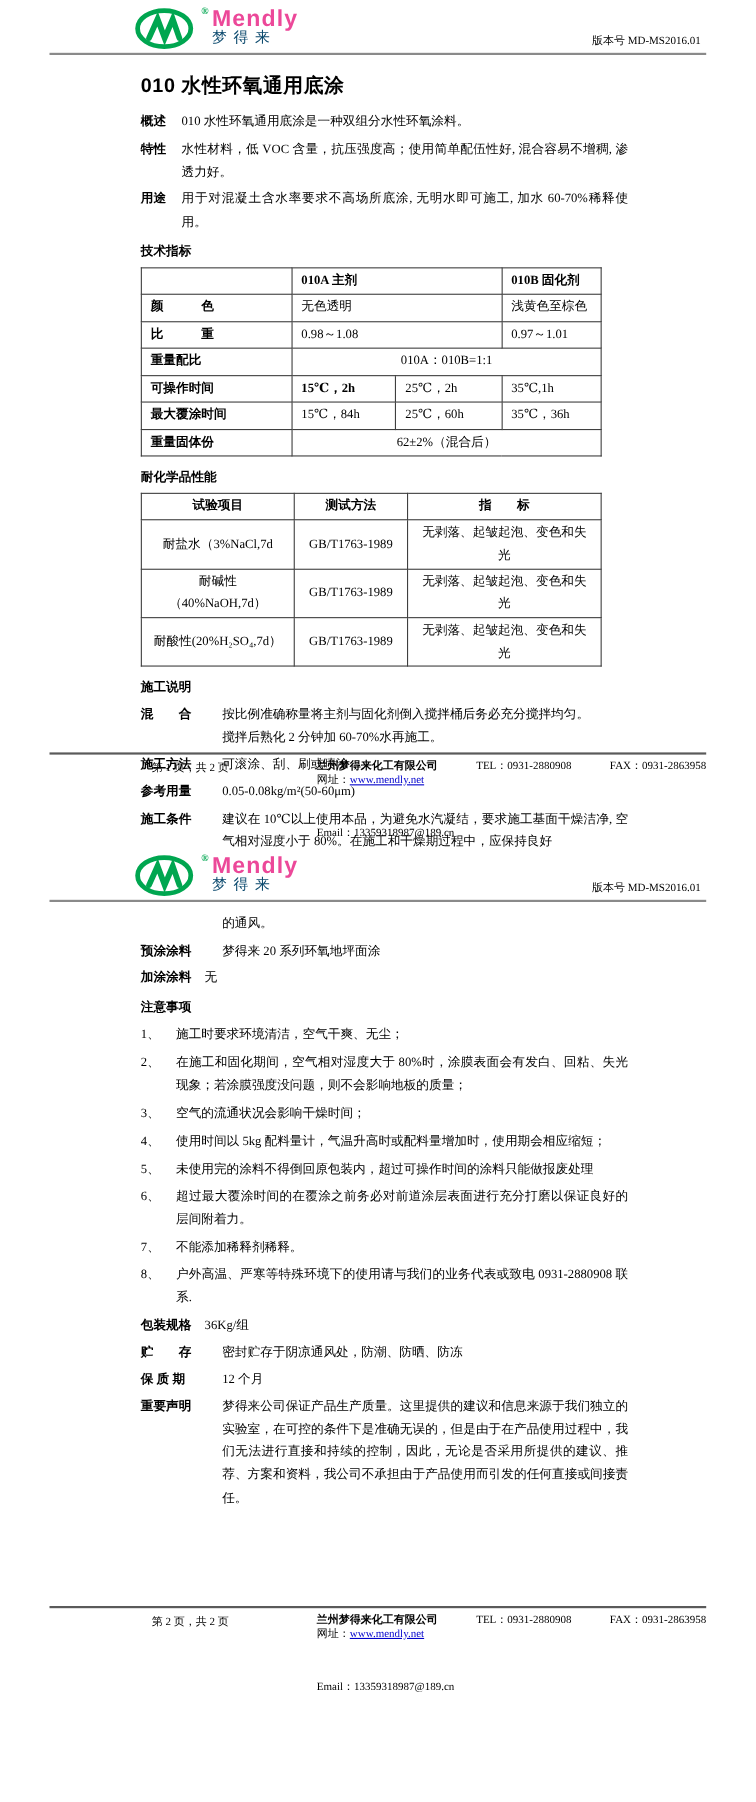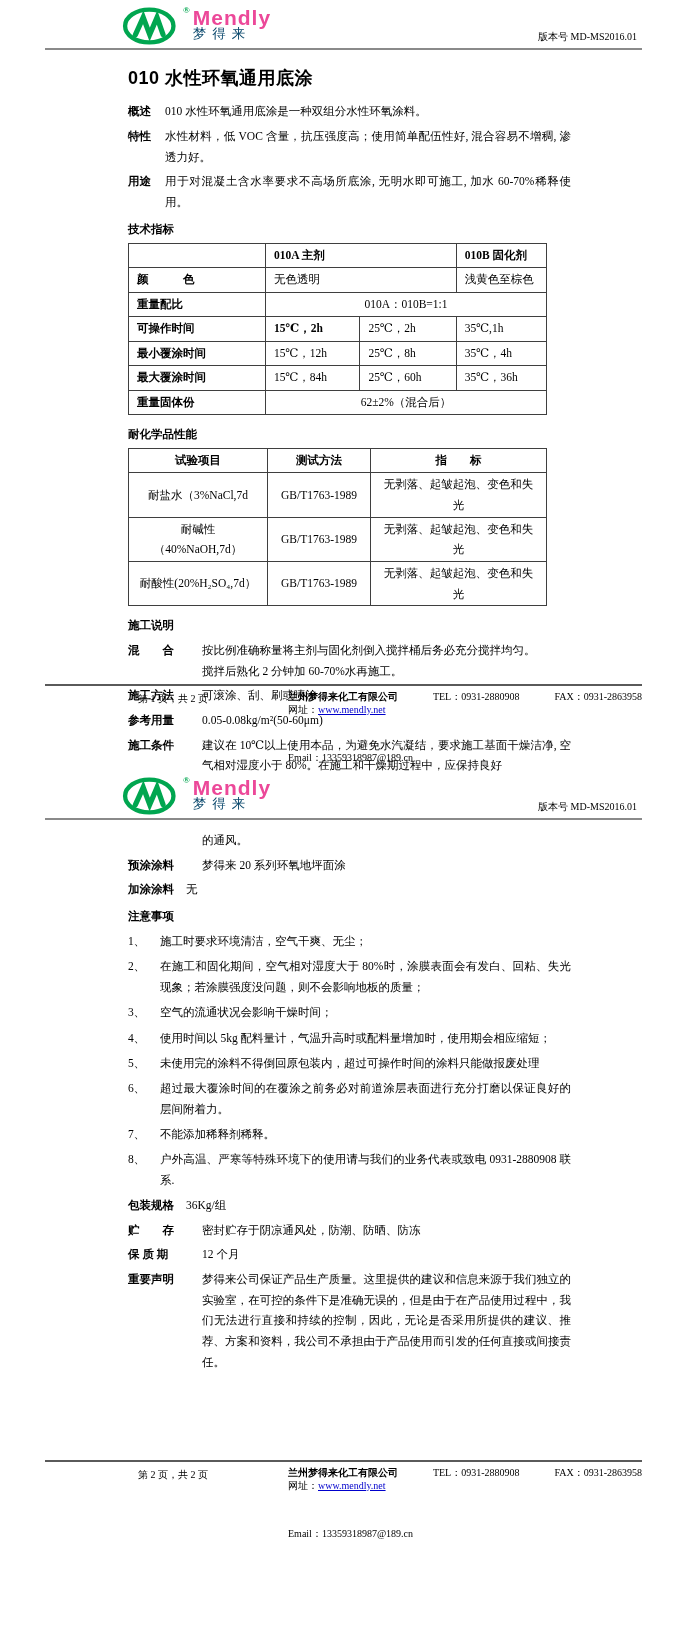--- a/index.html
+++ b/index.html
@@ -113,34 +113,33 @@
         <td class="col0"></td>
         <td class="b" colspan="2">010A 主剂</td>
         <td class="b col3">010B 固化剂</td>
       </tr>
       <tr>
         <td class="b col0">颜　　　色</td>
         <td colspan="2">无色透明</td>
         <td>浅黄色至棕色</td>
       </tr>
       <tr>
+        <td class="b col0">比　　　重</td>
+        <td colspan="2">0.98～1.08</td>
+        <td>0.97～1.01</td>
+      </tr>
+      <tr>
         <td class="b col0">重量配比</td>
         <td class="c" colspan="3">010A：010B=1:1</td>
       </tr>
       <tr>
         <td class="b col0">可操作时间</td>
         <td class="col1">15℃，2h</td>
         <td class="col2">25℃，2h</td>
         <td class="col3">35℃,1h</td>
-      </tr>
-      <tr>
-        <td class="b col0">最小覆涂时间</td>
-        <td>15℃，12h</td>
-        <td>25℃，8h</td>
-        <td>35℃，4h</td>
       </tr>
       <tr>
         <td class="b col0">最大覆涂时间</td>
         <td>15℃，84h</td>
         <td>25℃，60h</td>
         <td>35℃，36h</td>
       </tr>
       <tr>
         <td class="b col0">重量固体份</td>
         <td class="c" colspan="3">62±2%（混合后）</td>

